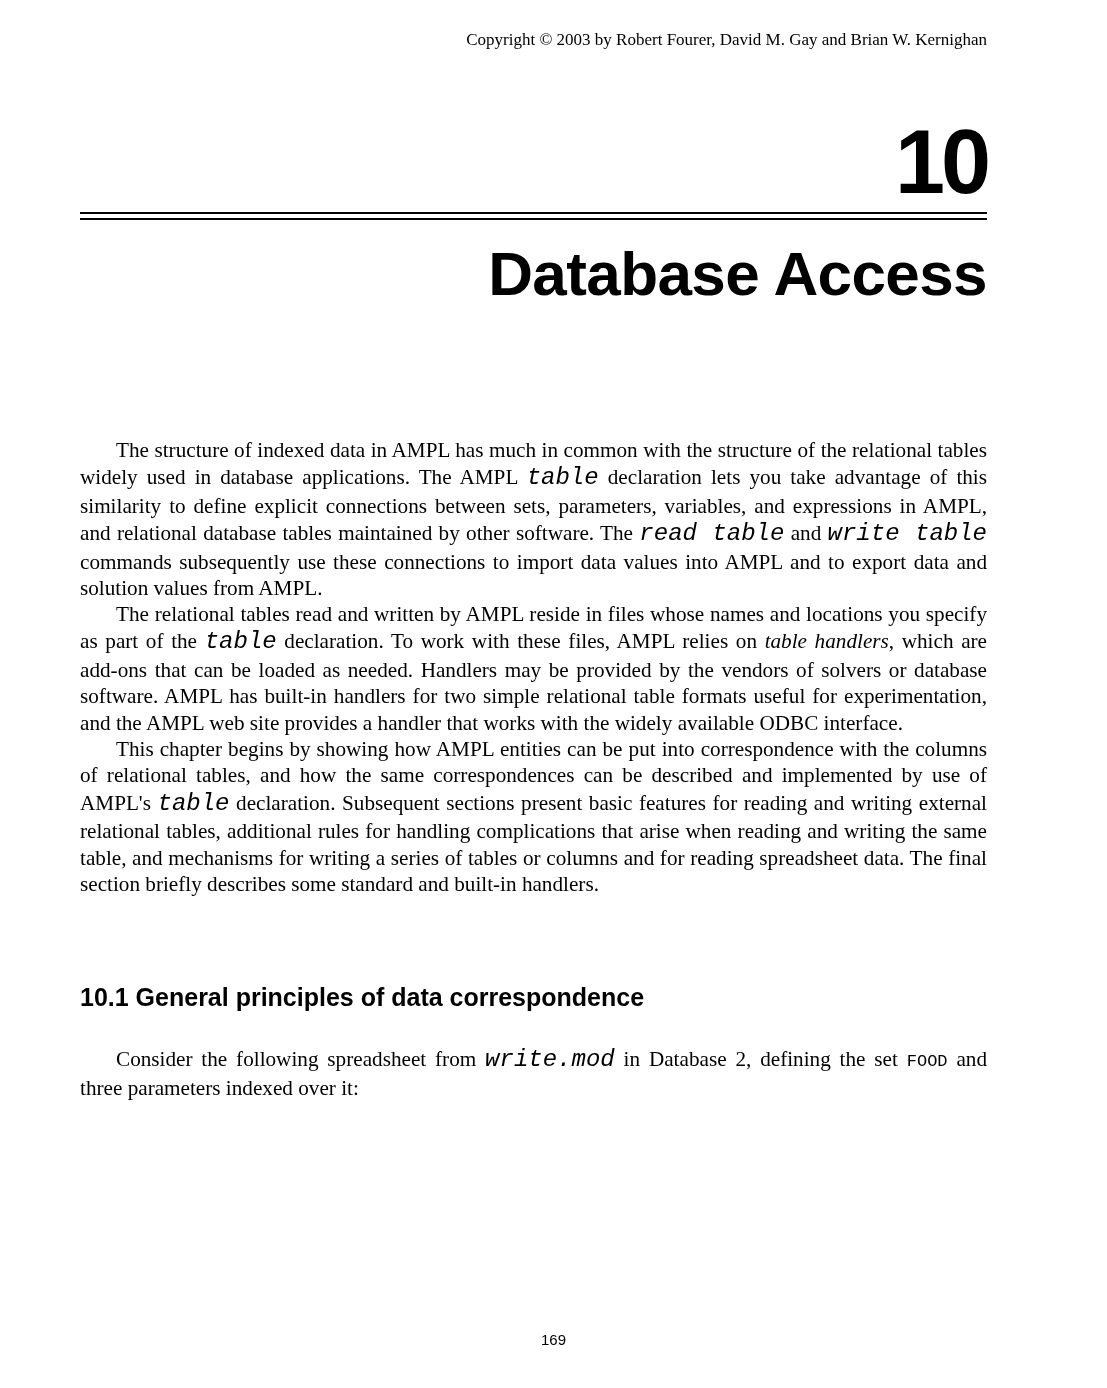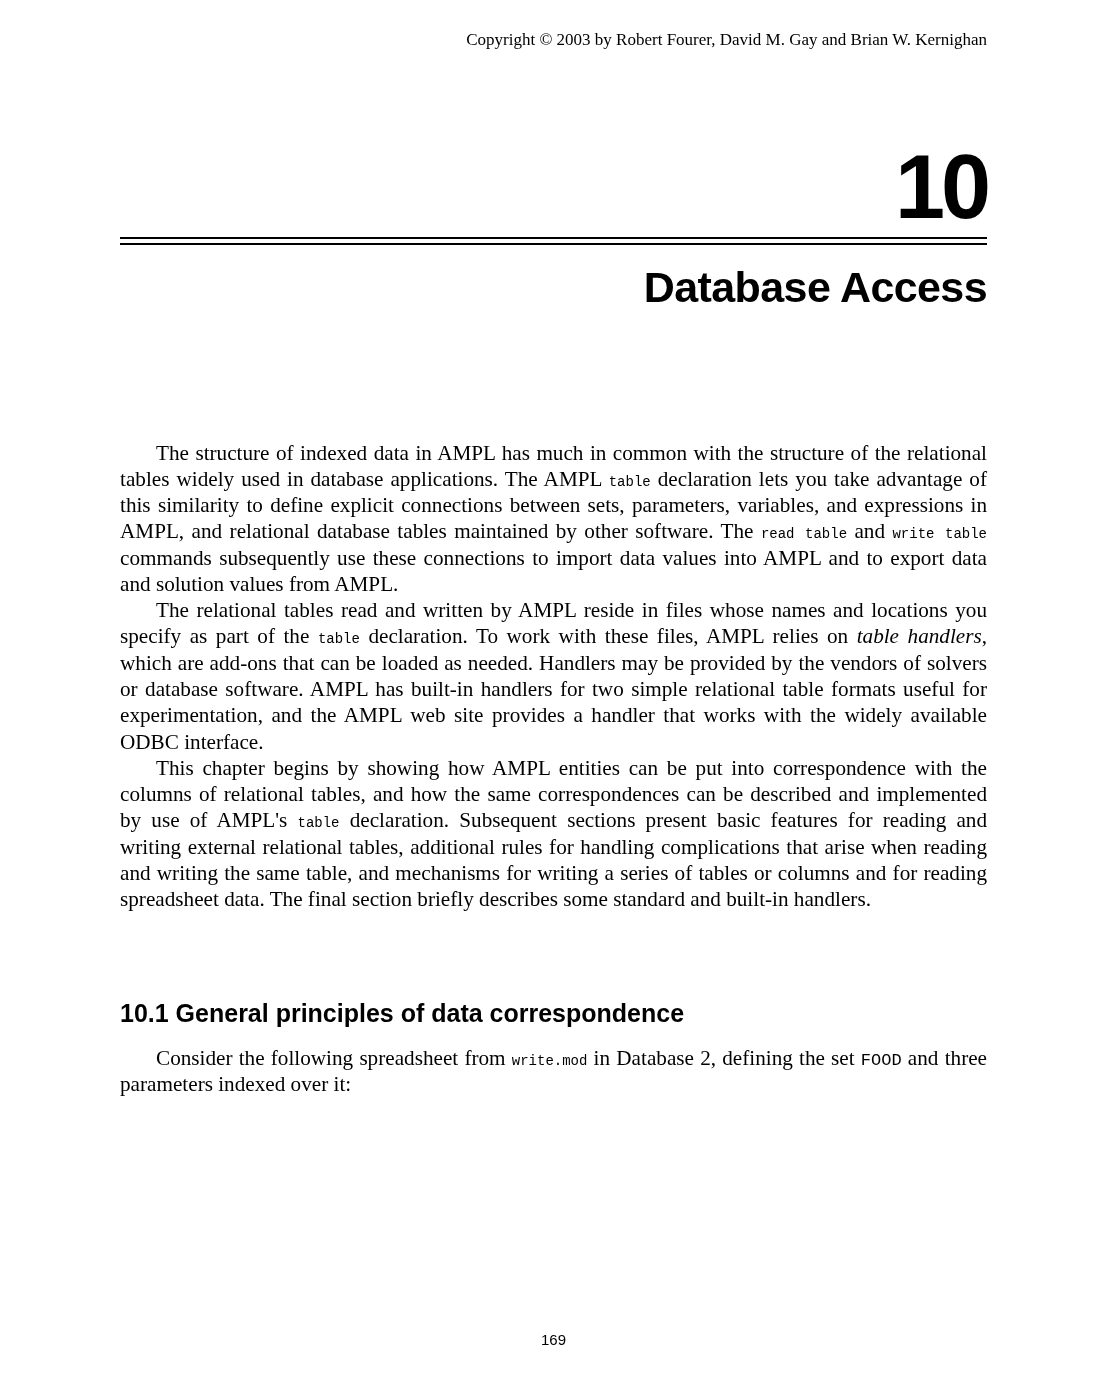--- a/index.html
+++ b/index.html
@@ -7,83 +7,84 @@
     padding: 0;
     background: #fff;
     font-family: "Times New Roman", Times, serif;
     color: #000;
   }
   .page {
     width: 1107px;
     height: 1388px;
     position: relative;
     box-sizing: border-box;
-    padding: 30px 120px 0 120px;
+    padding: 30px 120px 0 80px;
   }
   .copyright {
     position: absolute;
     top: 30px;
     right: 120px;
     font-size: 17px;
   }
   .chapter-block {
-    margin-top: 115px;
+    margin-top: 90px;
   }
   .chapter-number {
     font-family: Arial, Helvetica, sans-serif;
     font-weight: 700;
     font-size: 90px;
     text-align: right;
     line-height: 0.95;
     letter-spacing: -4px;
     margin: 0;
   }
   .chapter-rule {
     border: 0;
     border-top: 2px solid #000;
     border-bottom: 2px solid #000;
     height: 4px;
     margin: 6px 0 18px 0;
   }
   .chapter-title {
     font-family: Arial, Helvetica, sans-serif;
     font-weight: 700;
-    font-size: 43px;
+    font-size: 62px;
     text-align: right;
     margin: 0;
     letter-spacing: -0.6px;
   }
   .body-text {
     margin-top: 128px;
     font-size: 21.2px;
     line-height: 1.24;
     text-align: justify;
   }
   .body-text p {
     margin: 0;
     text-indent: 36px;
   }
   .mono {
     font-family: "Courier New", Courier, monospace;
-    font-size: 14px;
+    font-size: 24px;
+    font-style: italic;
   }
   .mono-sm {
     font-family: "Courier New", Courier, monospace;
     font-size: 17px;
   }
   .italic {
     font-style: italic;
     margin-top: 41px;
   }
   .section-heading {
     font-family: Arial, Helvetica, sans-serif;
     font-weight: 700;
     font-size: 25px;
     margin-top: 85px;
-    margin-bottom: 16px;
+    margin-bottom: 32px;
   }
   .page-number {
     position: absolute;
     bottom: 40px;
     left: 0;
     width: 100%;
     text-align: center;
     font-family: Liberation Sans, sans-serif;
     font-size: 15px;
   }

